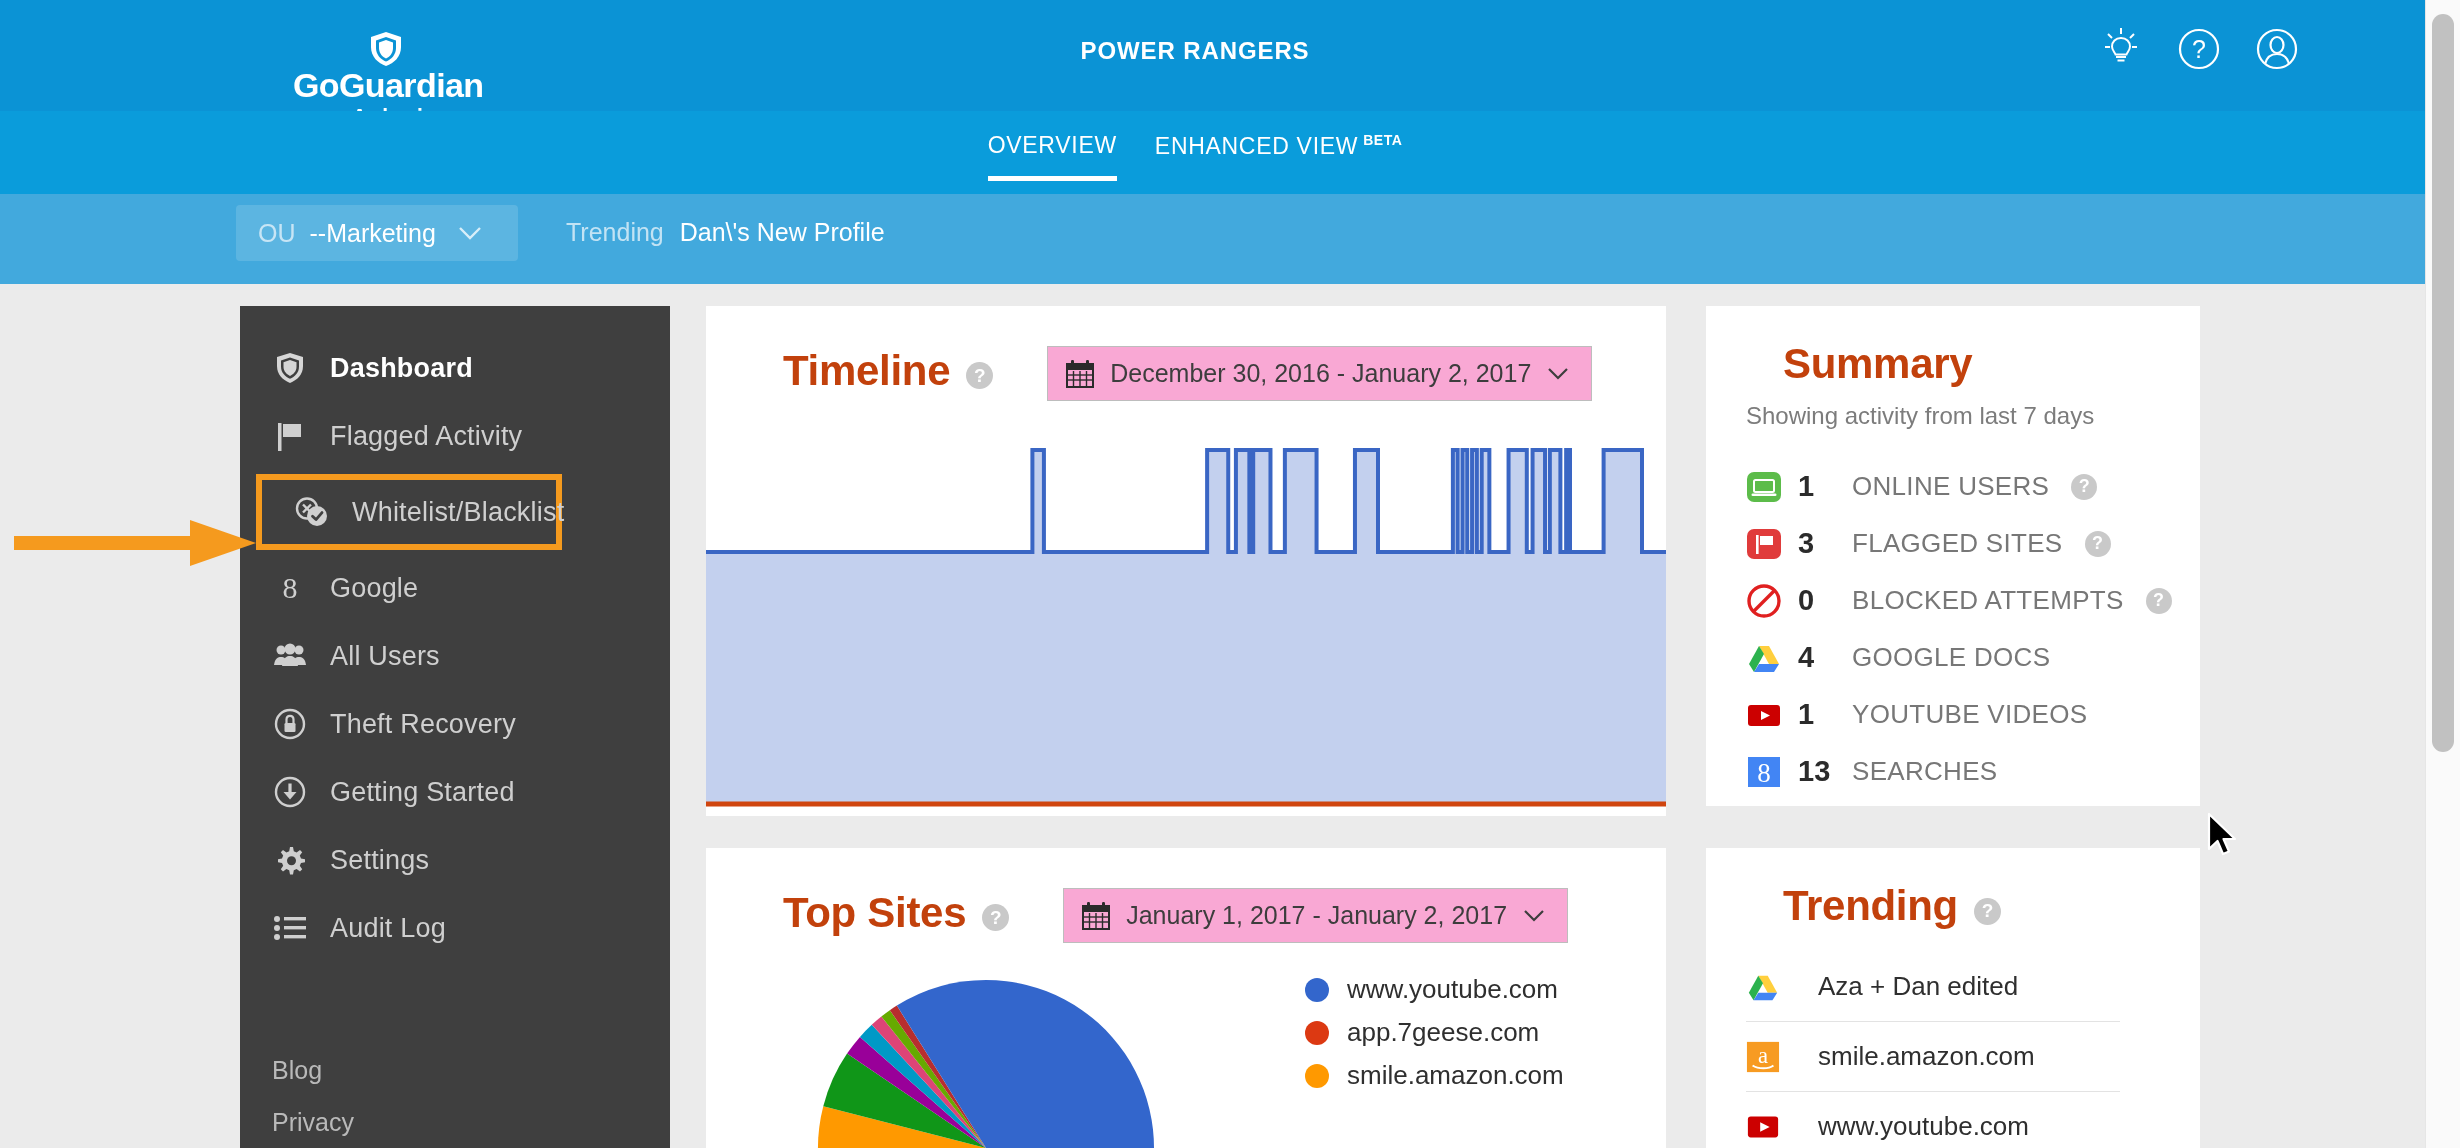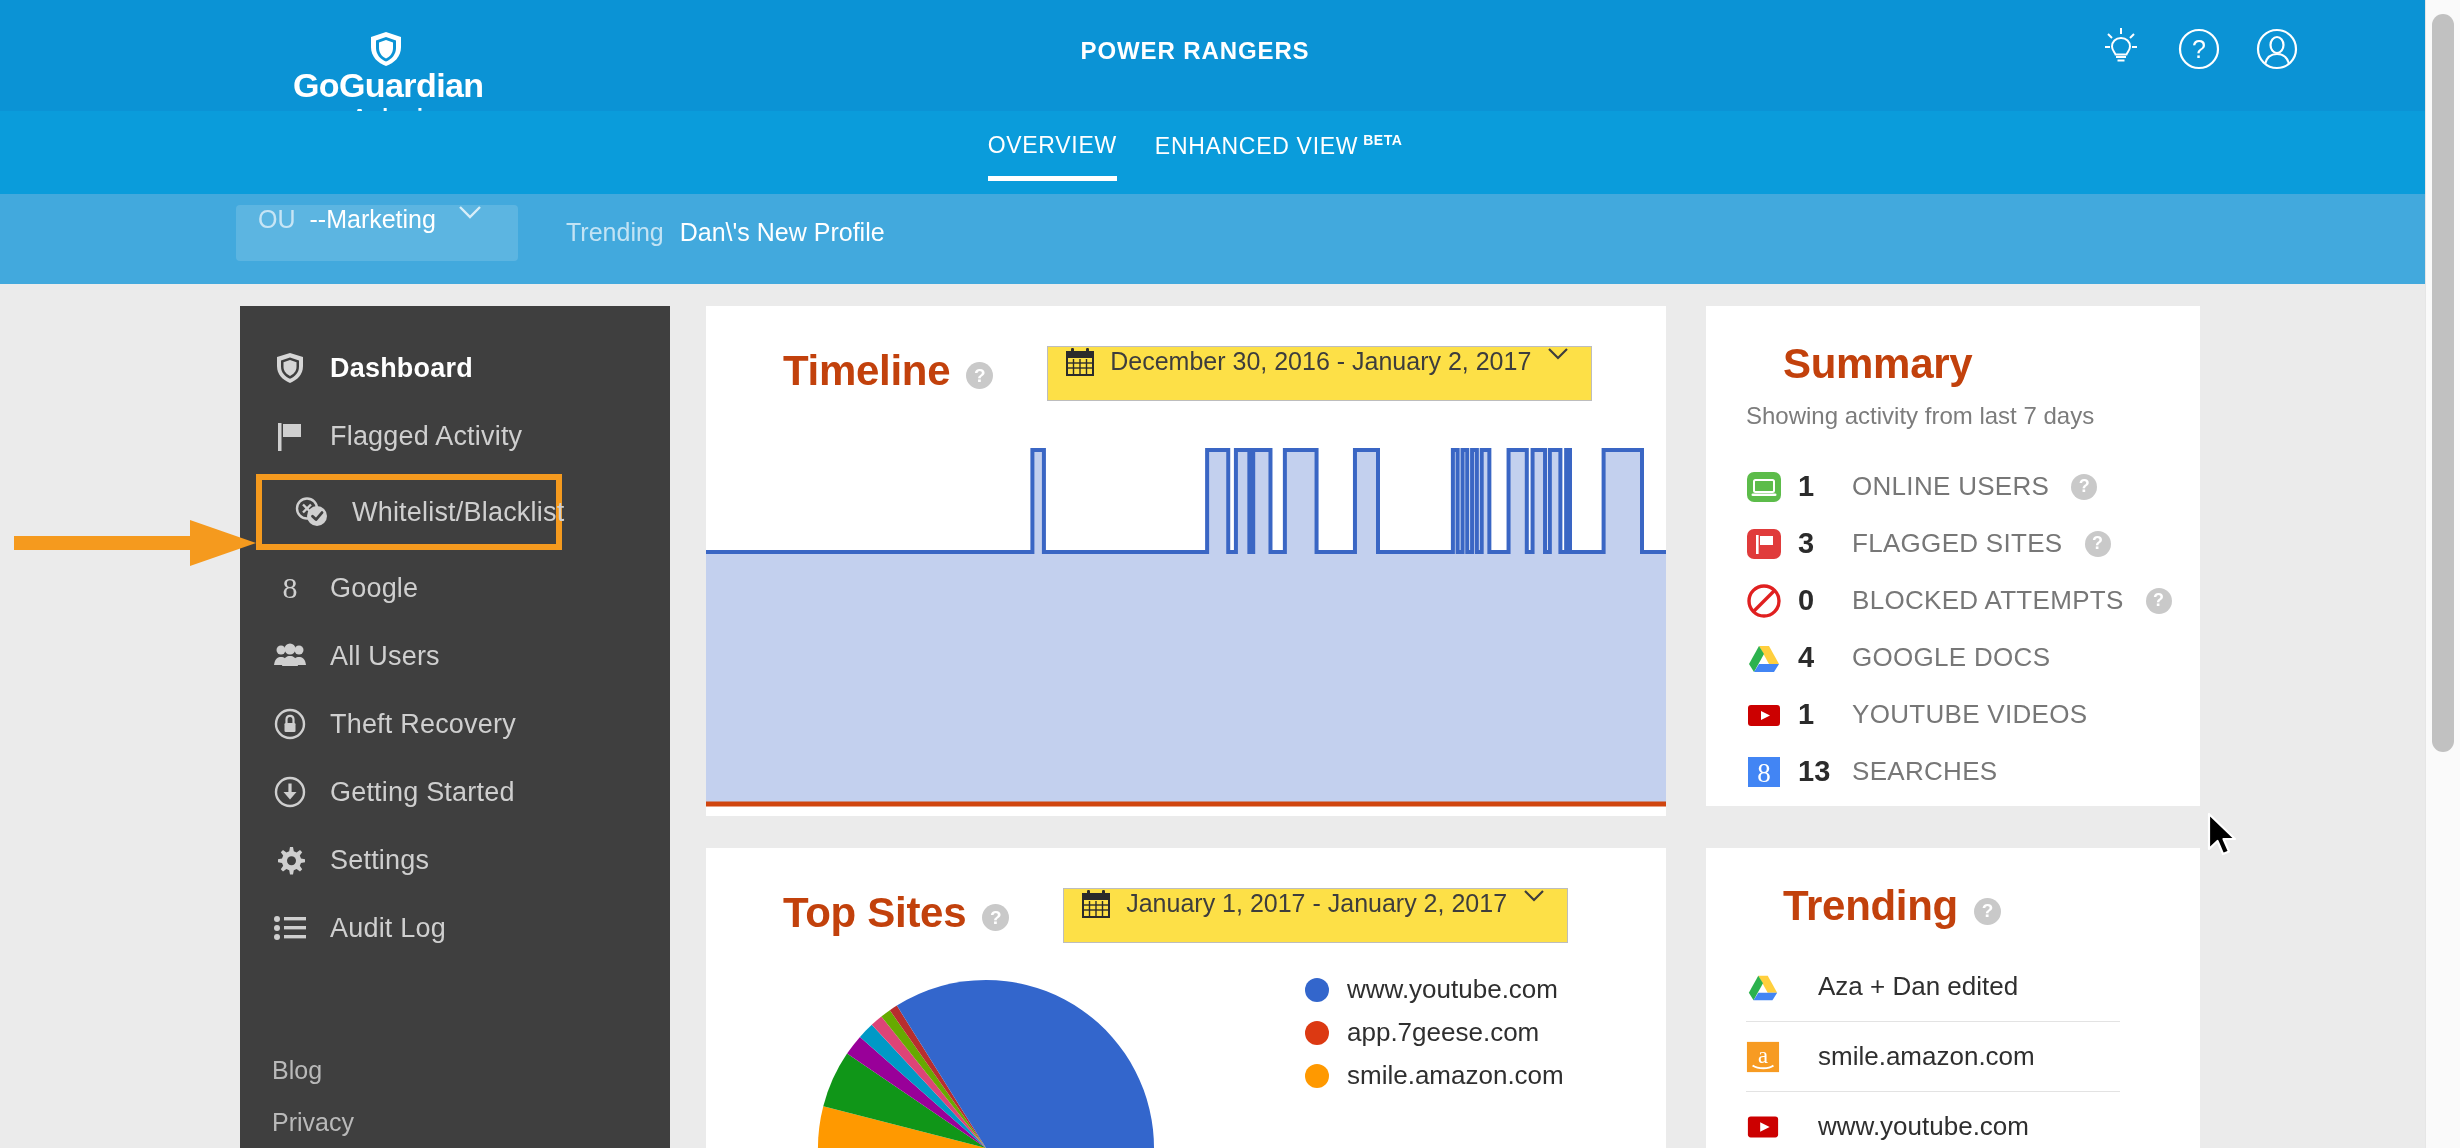--- a/index.html
+++ b/index.html
@@ -71,21 +71,21 @@
   
   .ctxbar {
     position: absolute; left: 0; top: 194px; width: 2425px; height: 90px;
     background: #42a9dd;
   }
   .ou-pill {
     position: absolute; left: 236px; top: 205px;
     height: 56px; min-width: 282px;
     background: rgba(255,255,255,0.14);
     border-radius: 4px;
-    display: flex; align-items: flex-start; gap: 14px;
+    display: flex; align-items: center; gap: 14px;
     padding: 0 22px; cursor: pointer;
   }
   .ou-label { color: #c7e5f5; font-size: 25px; font-weight: 300; }
   .ou-value { color: #ffffff; font-size: 25px; font-weight: 500; }
   .ou-caret { margin-left: 8px; }
   .profile-wrap {
     position: absolute; left: 566px; top: 218px;
     display: flex; align-items: baseline; gap: 16px;
   }
   .profile-label { color: #c2e3f4; font-size: 25px; font-weight: 300; }
@@ -148,22 +148,22 @@
   .help-dot {
     width: 27px; height: 27px; border-radius: 50%;
     background: #c9c9c9; color: #ffffff;
     font-size: 19px; font-weight: bold;
     display: flex; align-items: center; justify-content: center;
     margin-top: 10px; cursor: pointer; flex: none;
   }
 
   .date-picker {
     margin-left: 38px; margin-top: 6px;
-    height: 55px; border: 1px solid #bdbdbd; background: #fde047;
-    display: flex; gap: 16px;
+    height: 55px; border: 1px solid #bdbdbd; background: #f9a8d4;
+    display: flex; align-items: center; gap: 16px;
     padding: 0 22px 0 18px; cursor: pointer;
   }
   .dp-text { font-size: 25px; color: #3d3d3d; white-space: nowrap; }
 
   
   .tl-chart {
     position: absolute; left: 706px; top: 422px;
     width: 960px; height: 394px; overflow: hidden;
   }
 

